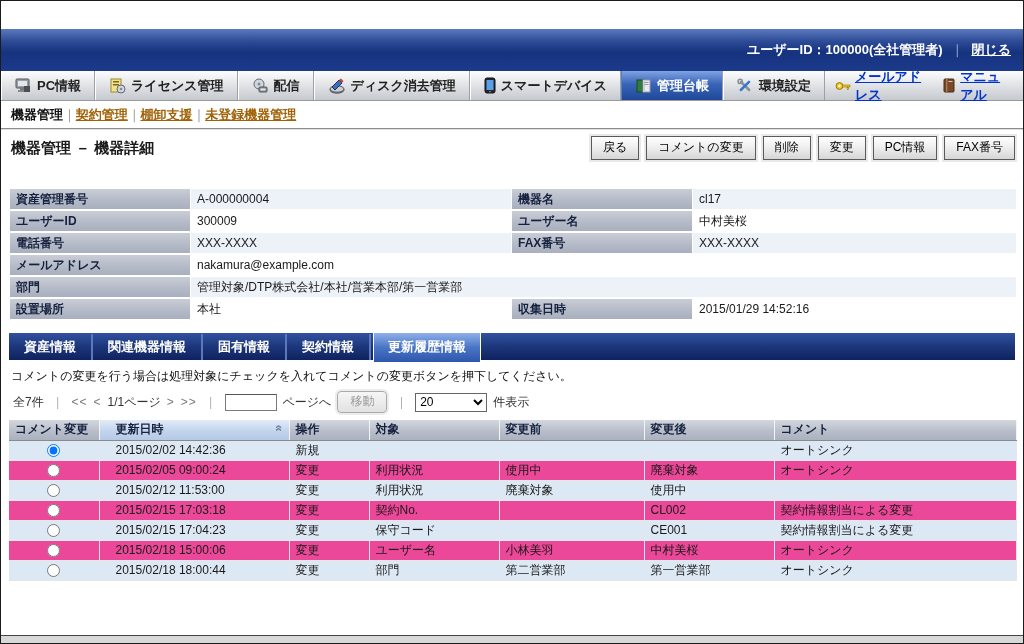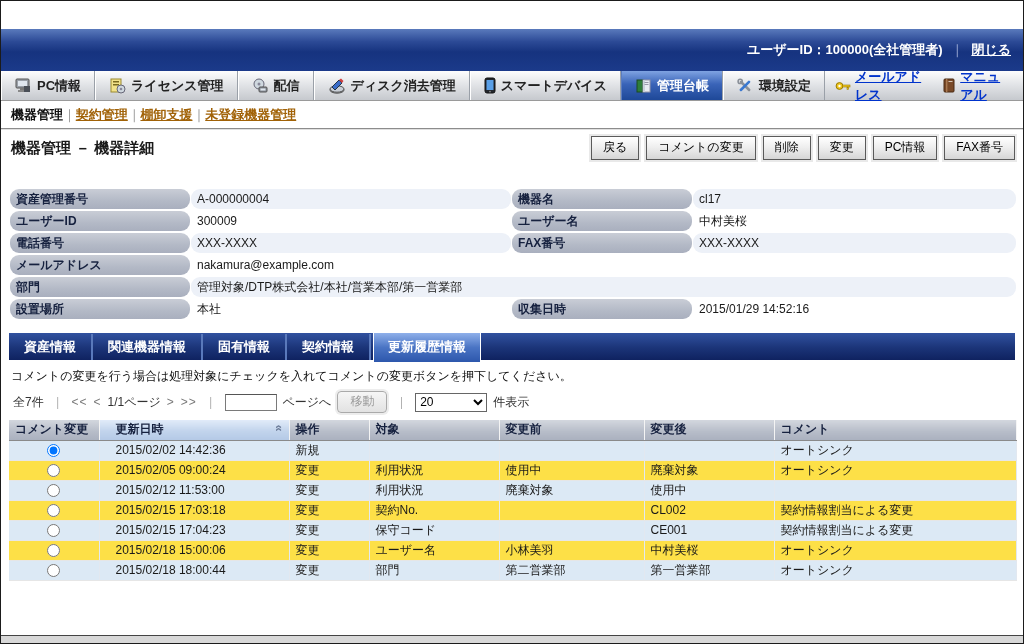--- a/index.html
+++ b/index.html
@@ -33,21 +33,21 @@
   .titlerow { display: flex; align-items: center; padding: 6px 8px 23px 10px; flex: none; }
   .page-title { font-size: 15px; font-weight: bold; color: #1a1a1a; }
   .title-buttons { margin-left: auto; display: flex; gap: 7px; }
   .btn { font-size: 12px; padding: 2px 11px 3px 11px; border: 1px solid #5a5a5a; border-radius: 0; background: linear-gradient(#ffffff 0%, #efefef 45%, #d6d6d6 100%); box-shadow: 0 0 0 2px #e9e9e9; cursor: pointer; white-space: nowrap; font-family: inherit; text-align: right; }
 
   
   .section-bar { margin: 1px 8px 0 8px; height: 20px; background: linear-gradient(#4c6eb2 0%, #35549e 50%, #24458f 100%); border-top: 1px solid #8aa0cc; color: #fff; font-weight: bold; font-size: 13px; line-height: 19px; padding-left: 8px; flex: none; }
 
   
   table.basic { width: 1008px; margin: 4px 8px 0 8px; border-collapse: separate; border-spacing: 1px 2px; table-layout: fixed; flex: none; }
-  table.basic td { height: 20px; font-size: 12px; padding: 1px 6px; vertical-align: middle; border-radius: 9px; }
+  table.basic td { height: 20px; font-size: 12px; padding: 1px 6px; vertical-align: middle; }
   td.lbl { background: linear-gradient(#c9cdd6 0%, #b3b9c6 60%, #a9afbe 100%); font-weight: bold; color: #16213f; }
   td.val-a { background: #edf1f8; }
   td.val-b { background: #ffffff; }
 
   
   .tabbar { margin: 12px 8px 0 8px; height: 27px; background: linear-gradient(#31519f 0%, #1b3478 55%, #0f2260 100%); display: flex; align-items: center; flex: none; }
   .tab { color: #fff; font-weight: bold; font-size: 13px; padding: 4px 15px; border-right: 2px solid #5a79bb; cursor: pointer; white-space: nowrap; }
   .tab.active { background: linear-gradient(#8fb0ea 0%, #4a74c4 50%, #2d57ac 100%); border: 1px solid #fff; border-bottom: none; border-right: 1px solid #fff; padding: 5px 14px 6px 14px; margin: 0 2px; }
 
   
@@ -58,21 +58,21 @@
   .pager input.goto { width: 52px; height: 17px; border: 1px solid #7a7a7a; border-top-color: #555; font-size: 12px; padding: 0 3px; }
   .pager button.move { font-size: 12px; color: #9a9a9a; padding: 1px 12px 2px 12px; border: 1px solid #aaa; border-radius: 4px; background: linear-gradient(#f6f6f6, #e2e2e2); box-shadow: 0 0 0 2px #ededed; }
   .pager select { font-size: 12px; height: 19px; width: 72px; border: 1px solid #666; background: #fff; font-family: inherit; }
 
   
   table.hist { width: 1008px; margin: 2px 8px 0 8px; border-collapse: collapse; table-layout: fixed; flex: none; }
   table.hist th { height: 20px; font-size: 12px; text-align: left; padding: 1px 6px; background: linear-gradient(#d3d7de 0%, #b6bcc8 60%, #aab1bf 100%); border-right: 1px solid #f4f4f4; border-bottom: 1px solid #8a8a8a; color: #16213f; white-space: nowrap; }
   table.hist th.sorted { background: linear-gradient(#e1ebf9 0%, #c2d4ec 55%, #b4c9e6 100%); }
   table.hist td { height: 20px; font-size: 12px; padding: 1px 6px; border-right: 1px solid #e2e8f0; border-bottom: 1px solid #e6e6e6; white-space: nowrap; overflow: hidden; }
   tr.row-a td { background: #dce9f5; }
-  tr.row-b td { background: #fde047; }
+  tr.row-b td { background: #ec4899; }
   td.radio-cell, th.radio-col { text-align: left; padding-left: 14px; }
   td.radio-cell { text-align: center; padding-left: 0; }
   .dt-col { padding-left: 16px !important; }
   th .sort-wrap { float: right; }
   .sort-icon { display: inline-block; transform: rotate(90deg); color: #6f7f9c; font-size: 12px; font-weight: bold; }
   input[type="radio"] { width: 13px; height: 13px; margin: 0; vertical-align: middle; }
 
   .filler { flex: 1; background: #fff; }
 </style>
 </head>

